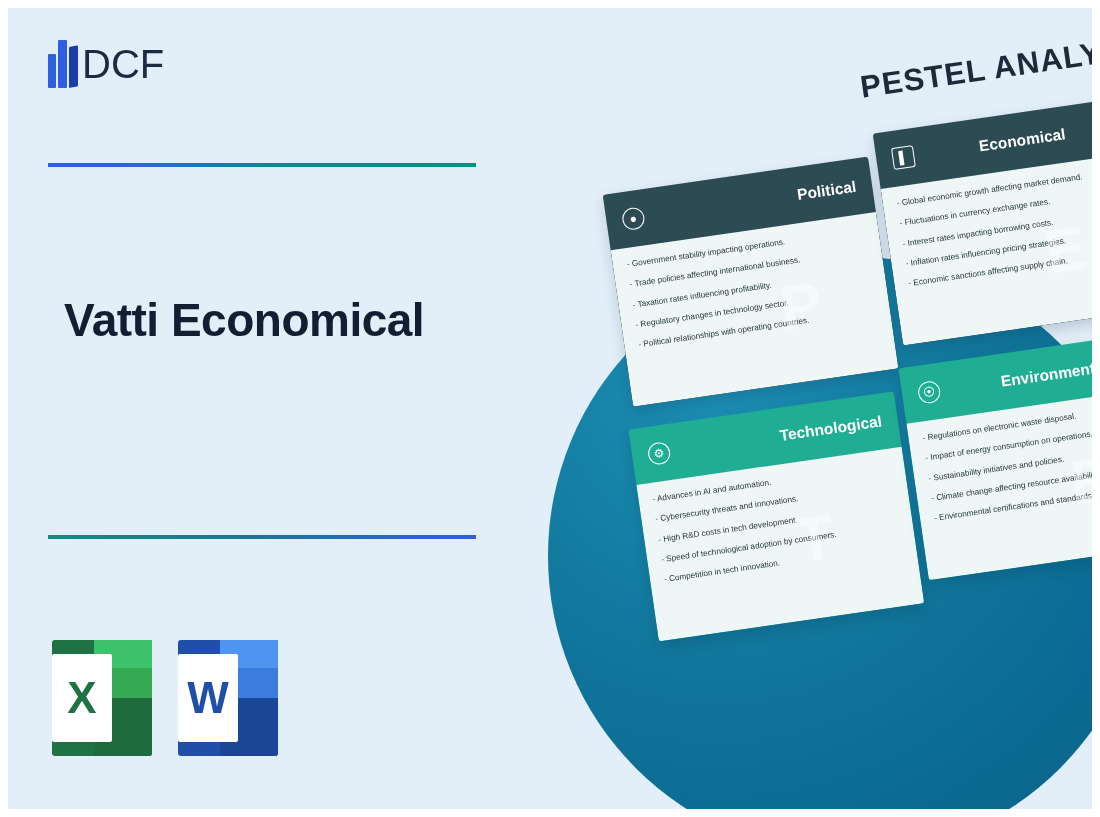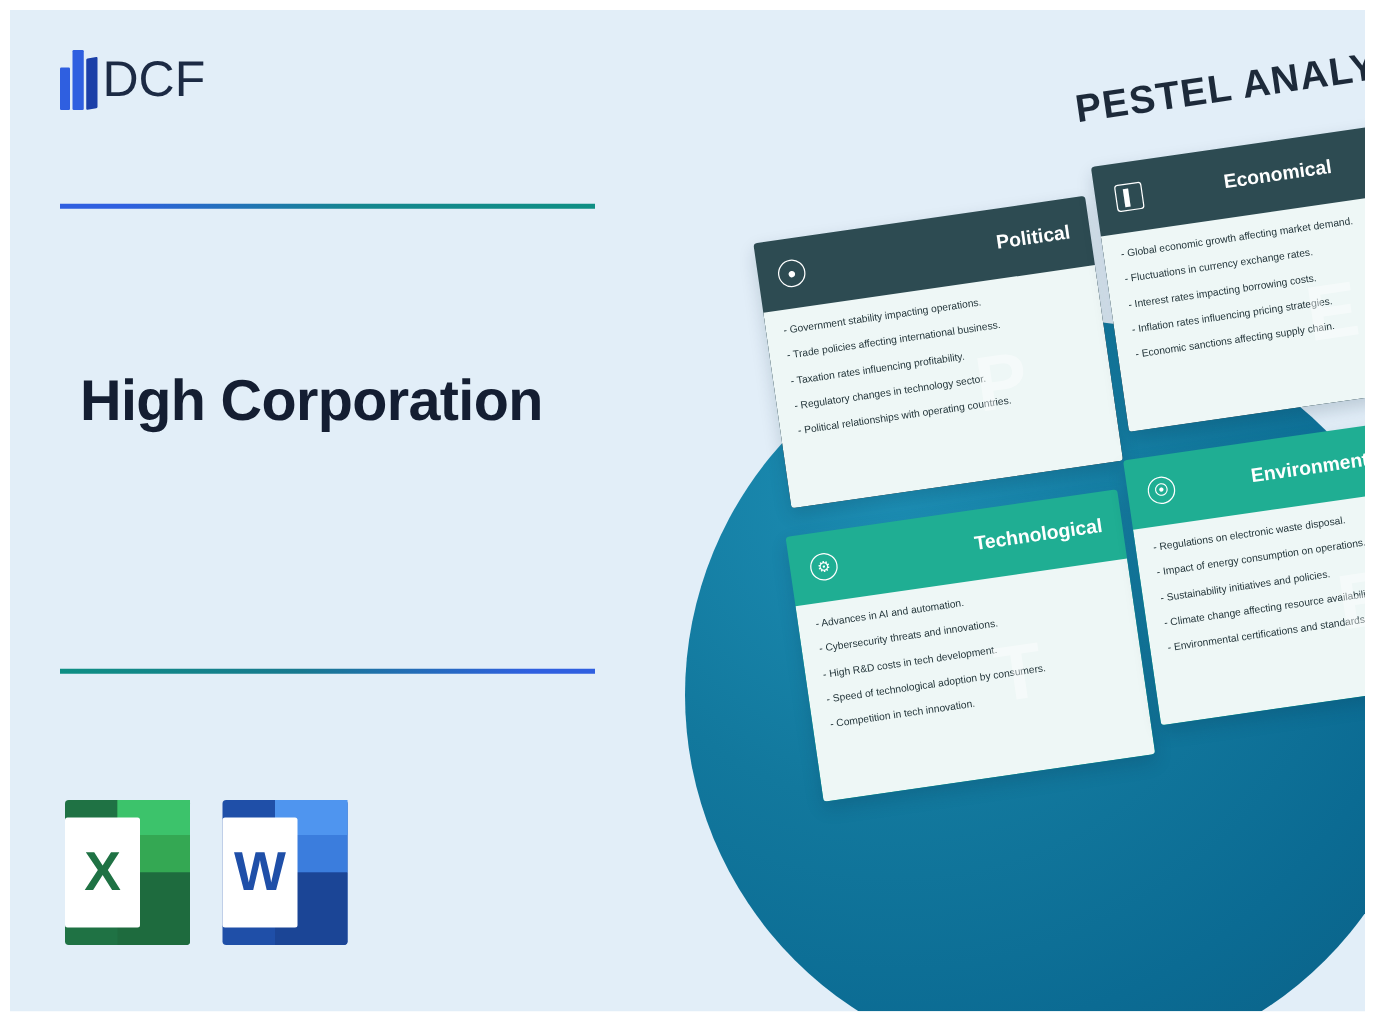--- a/index.html
+++ b/index.html
@@ -110,21 +110,21 @@
       <div class="logo-bar lb1"></div>
       <div class="logo-bar lb2"></div>
       <div class="logo-bar lb3"></div>
     </div>
     <div class="logo-text">DCF</div>
   </div>
 
   <div class="rule rule-top"></div>
 
   <div class="title-block">
-    <div class="title-line">High Corporation</div>
+    <div class="title-line">Vatti Economical</div>
   </div>
 
   <div class="rule rule-bot"></div>
 
   <div class="file-icons">
     <div class="file-icon">
       <div class="xl-a"></div>
         <div class="xl-b"></div>
         <div class="xl-c"></div>
         <div class="xl-d"></div>

